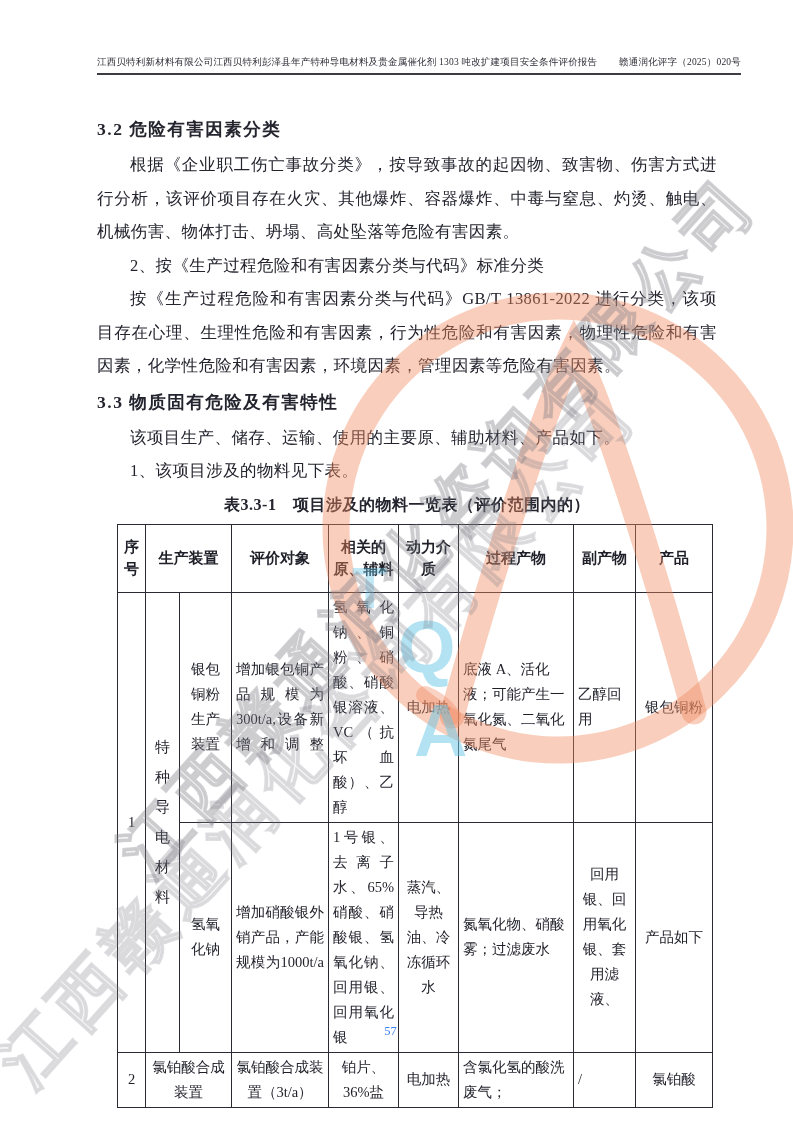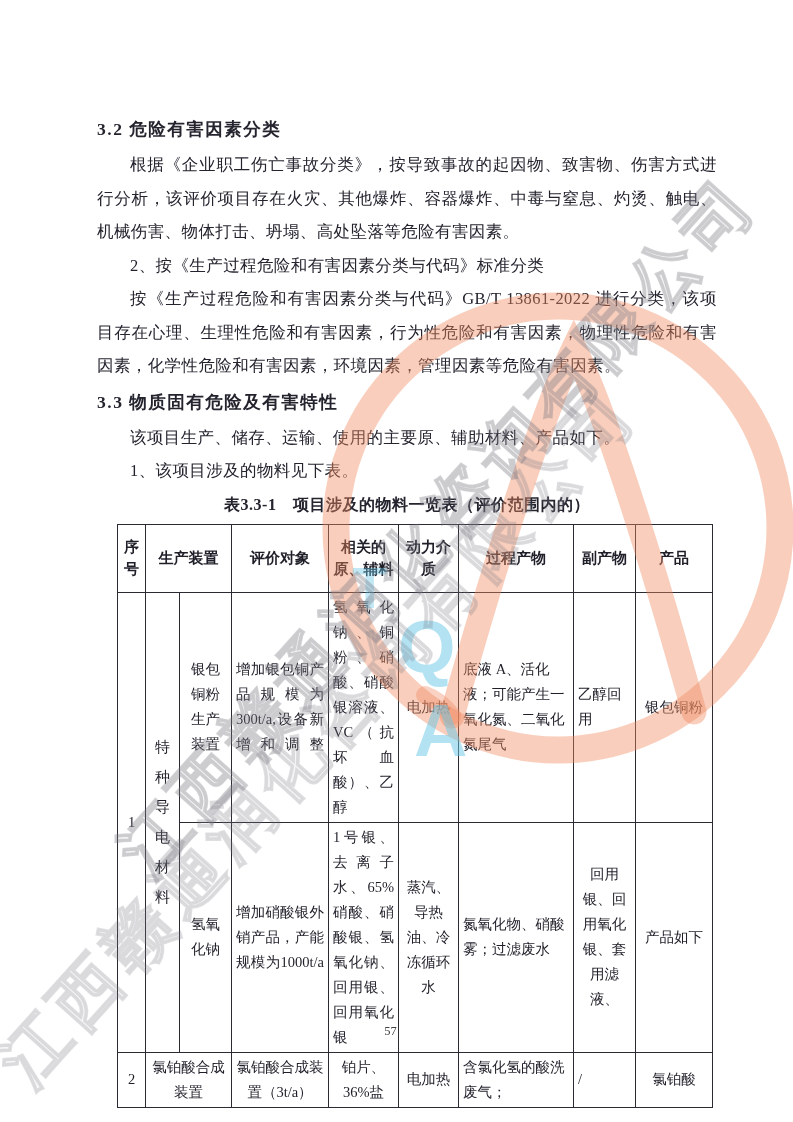--- a/index.html
+++ b/index.html
@@ -52,30 +52,34 @@
   tr.h-r1a  { height:153px; }
   tr.h-r1b  { height:177px; }
   tr.h-r2   { height:48px; }
   .vert-cell {
     width:18px; margin:0 auto; word-break:break-all;
     line-height:30px; font-size:15px; text-align:center;
   }
   
   .page-num {
     position:absolute; left:0; right:12px; top:1024px;
-    text-align:center; font-size:12.5px; color:#404040;
+    text-align:center; font-size:12.5px; color:#3b82f6;
   }
   
   .wm { position:absolute; inset:0; pointer-events:none; z-index:10; }
 </style>
 </head>
 <body>
 
 <div class="page">
 
+  <div class="doc-header">
+    <span class="hr-left">江西贝特利新材料有限公司江西贝特利彭泽县年产特种导电材料及贵金属催化剂 1303 吨改扩建项目安全条件评价报告</span>
+    <span class="hr-right">赣通润化评字（2025）020号</span>
+  </div>
 
   <div class="body-text">
     <div class="sec-head">3.2 危险有害因素分类</div>
     <p class="para">根据《企业职工伤亡事故分类》，按导致事故的起因物、致害物、伤害方式进行分析，该评价项目存在火灾、其他爆炸、容器爆炸、中毒与窒息、灼烫、触电、机械伤害、物体打击、坍塌、高处坠落等危险有害因素。</p>
     <p class="para">2、按《生产过程危险和有害因素分类与代码》标准分类</p>
     <p class="para">按《生产过程危险和有害因素分类与代码》GB/T 13861-2022 进行分类，该项目存在心理、生理性危险和有害因素，行为性危险和有害因素，物理性危险和有害因素，化学性危险和有害因素，环境因素，管理因素等危险有害因素。</p>
 
     <div class="sec-head">3.3 物质固有危险及有害特性</div>
     <p class="para">该项目生产、储存、运输、使用的主要原、辅助材料、产品如下。</p>
     <p class="para">1、该项目涉及的物料见下表。</p>

